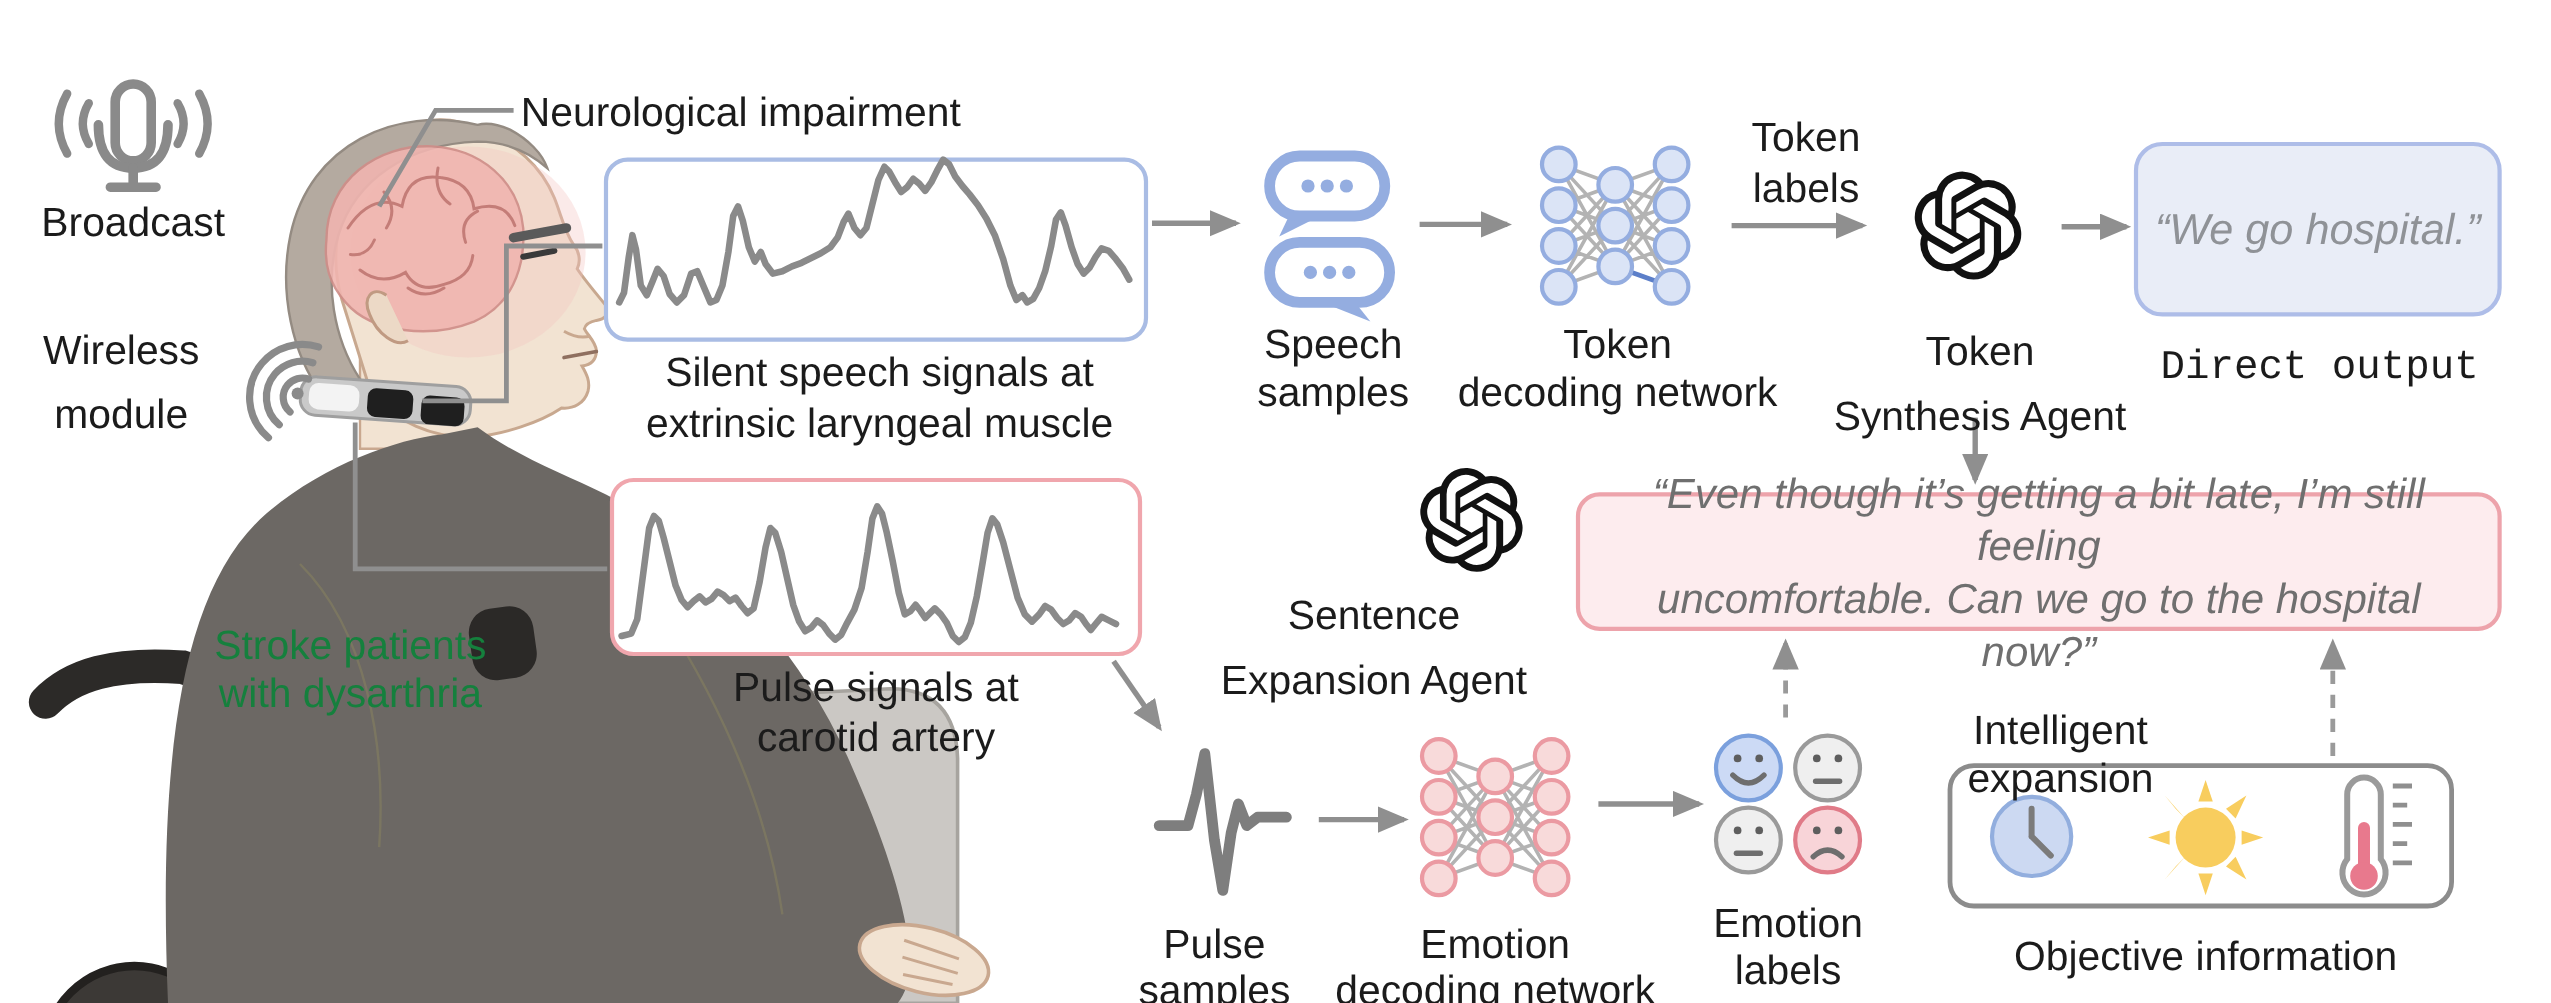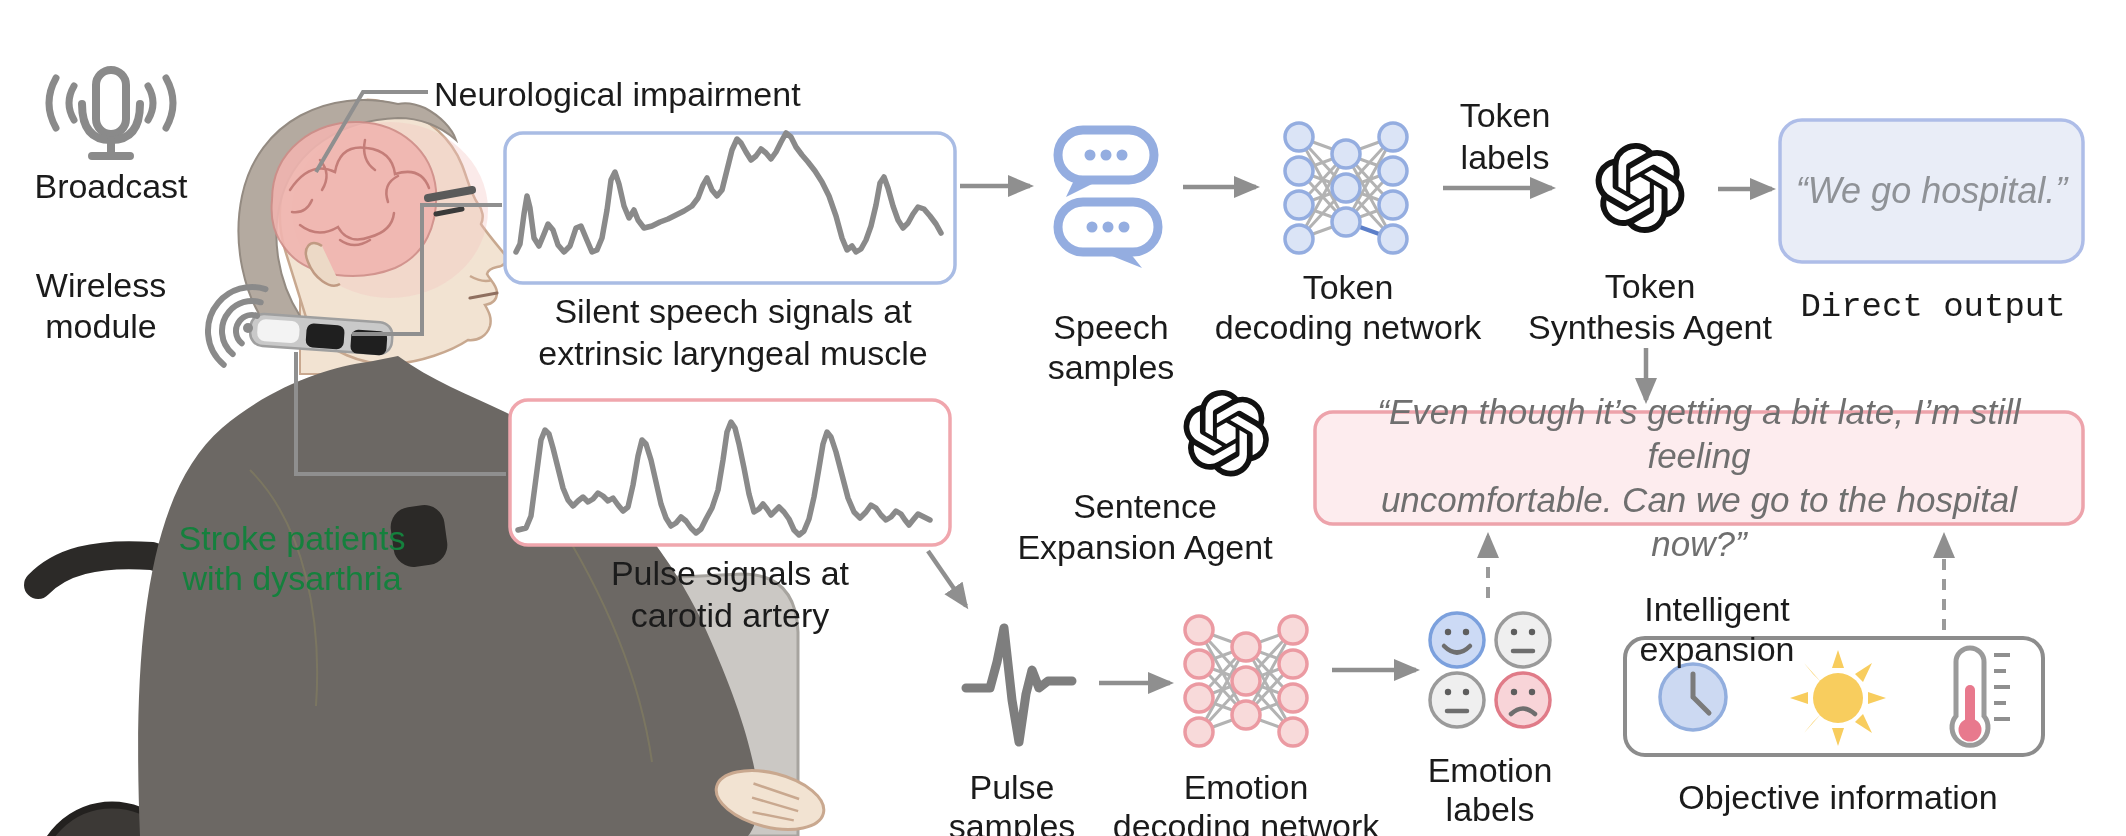--- a/index.html
+++ b/index.html
@@ -1,20 +1,20 @@
 <!DOCTYPE html>
 <html><head>
 <meta charset="utf-8">
 <style>
   html,body{margin:0;padding:0;background:#fff;}
   .canvas{position:relative;width:2126px;height:836px;background:#ffffff;overflow:hidden;
           font-family:"Liberation Sans", sans-serif;color:#1b1b1b;}
   .art{position:absolute;left:0;top:0;}
   .lbl{position:absolute;font-size:34px;line-height:40px;text-align:center;white-space:pre-line;}
-  .lh41{line-height:41px}.lh42{line-height:42px}.lh39{line-height:39px}
+  .lh41{line-height:54px}.lh42{line-height:42px}.lh39{line-height:39px}
   .left{text-align:left;white-space:nowrap;}
   .right{text-align:center;}
   .white{color:#15803d;}
   .quote{font-style:italic;color:#6f6f6f;display:flex;align-items:center;justify-content:center;font-size:35px;line-height:44px;}
   .quote-blue{color:#8f9297;font-size:36px;}
 </style>
 </head>
 <body>
 
 <div class="canvas">
@@ -239,21 +239,21 @@
 module</div>
 <div class="lbl left" style="left:434px;top:74px;width:430px;">Neurological impairment</div>
 <div class="lbl white" style="left:117px;top:518px;width:350px;">Stroke patients
 with dysarthria</div>
 
 <div class="lbl lh42" style="left:483px;top:290px;width:500px;">Silent speech signals at
 extrinsic laryngeal muscle</div>
 <div class="lbl lh42" style="left:480px;top:552px;width:500px;">Pulse signals at
 carotid artery</div>
 
-<div class="lbl" style="left:991px;top:267px;width:240px;margin-top:40px;">Speech
+<div class="lbl" style="left:991px;top:267px;width:240px;">Speech
 samples</div>
 <div class="lbl" style="left:1188px;top:267px;width:320px;">Token
 decoding network</div>
 <div class="lbl lh42" style="left:1425px;top:94px;width:160px;">Token
 labels</div>
 <div class="lbl lh41" style="left:1490px;top:266px;width:320px;">Token
 Synthesis Agent</div>
 <div class="lbl quote quote-blue" style="left:1790px;top:120px;width:283px;height:142px;font-style:italic;">“We go hospital.”</div>
 <div class="lbl" style="left:1783px;top:287px;width:300px;font-family:Liberation Mono, monospace;">Direct output</div>
 

